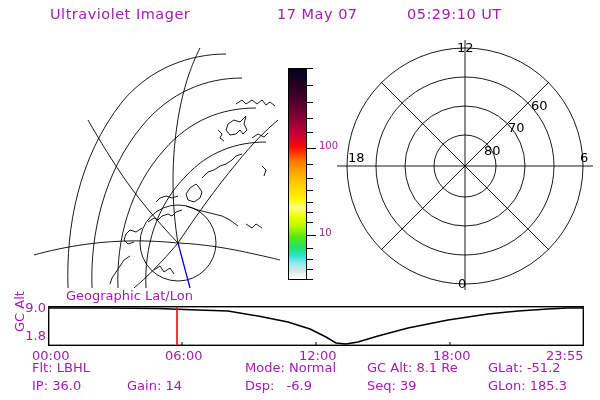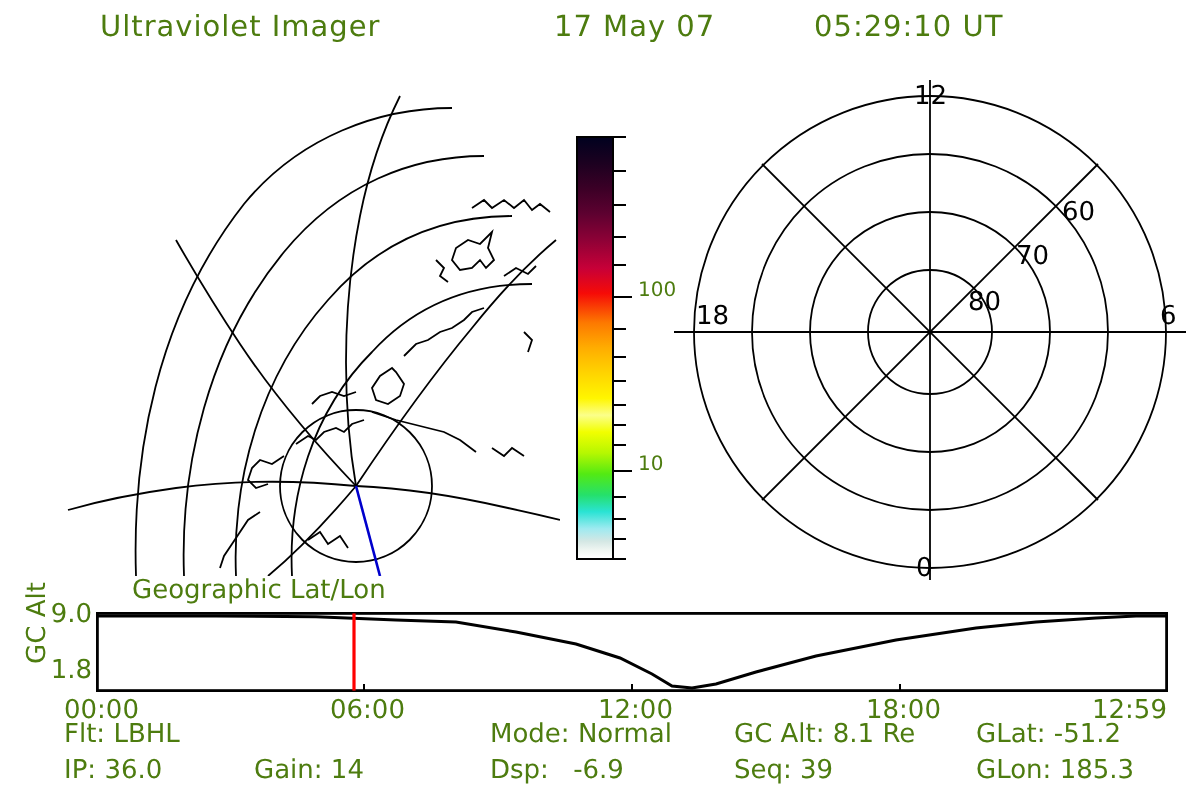--- a/index.html
+++ b/index.html
@@ -6,21 +6,21 @@
     margin: 0;
     padding: 0;
     background: #ffffff;
   }
   #app {
     position: relative;
     width: 600px;
     height: 400px;
     background: #ffffff;
     font-family: "DejaVu Sans", sans-serif;
-    color: #4d7c0f;
+    color: #a21caf;
     overflow: hidden;
   }
 
   
   #header {
     position: absolute;
     left: 0; top: 6px;
     width: 600px;
     height: 24px;
   }
@@ -306,21 +306,21 @@
         </g>
 
         <line x1="129" y1="0.7" x2="129" y2="39.3" stroke="#ff0000" stroke-width="1.6"></line>
       </svg>
     </div>
 
     <div class="orbit-xtick" style="left:32px">00:00</div>
     <div class="orbit-xtick" style="left:165px">06:00</div>
     <div class="orbit-xtick" style="left:299px">12:00</div>
     <div class="orbit-xtick" style="left:433px">18:00</div>
-    <div class="orbit-xtick" style="left:546px">12:59</div>
+    <div class="orbit-xtick" style="left:546px">23:55</div>
   </div>
 
   <div id="status">
     <div class="st-cell st-r0" style="left:32px">
       <span>Flt:</span>
       <span>LBHL</span>
     </div>
     <div class="st-cell st-r1" style="left:32px">
       <span>IP:</span>
       <span>36.0</span>

